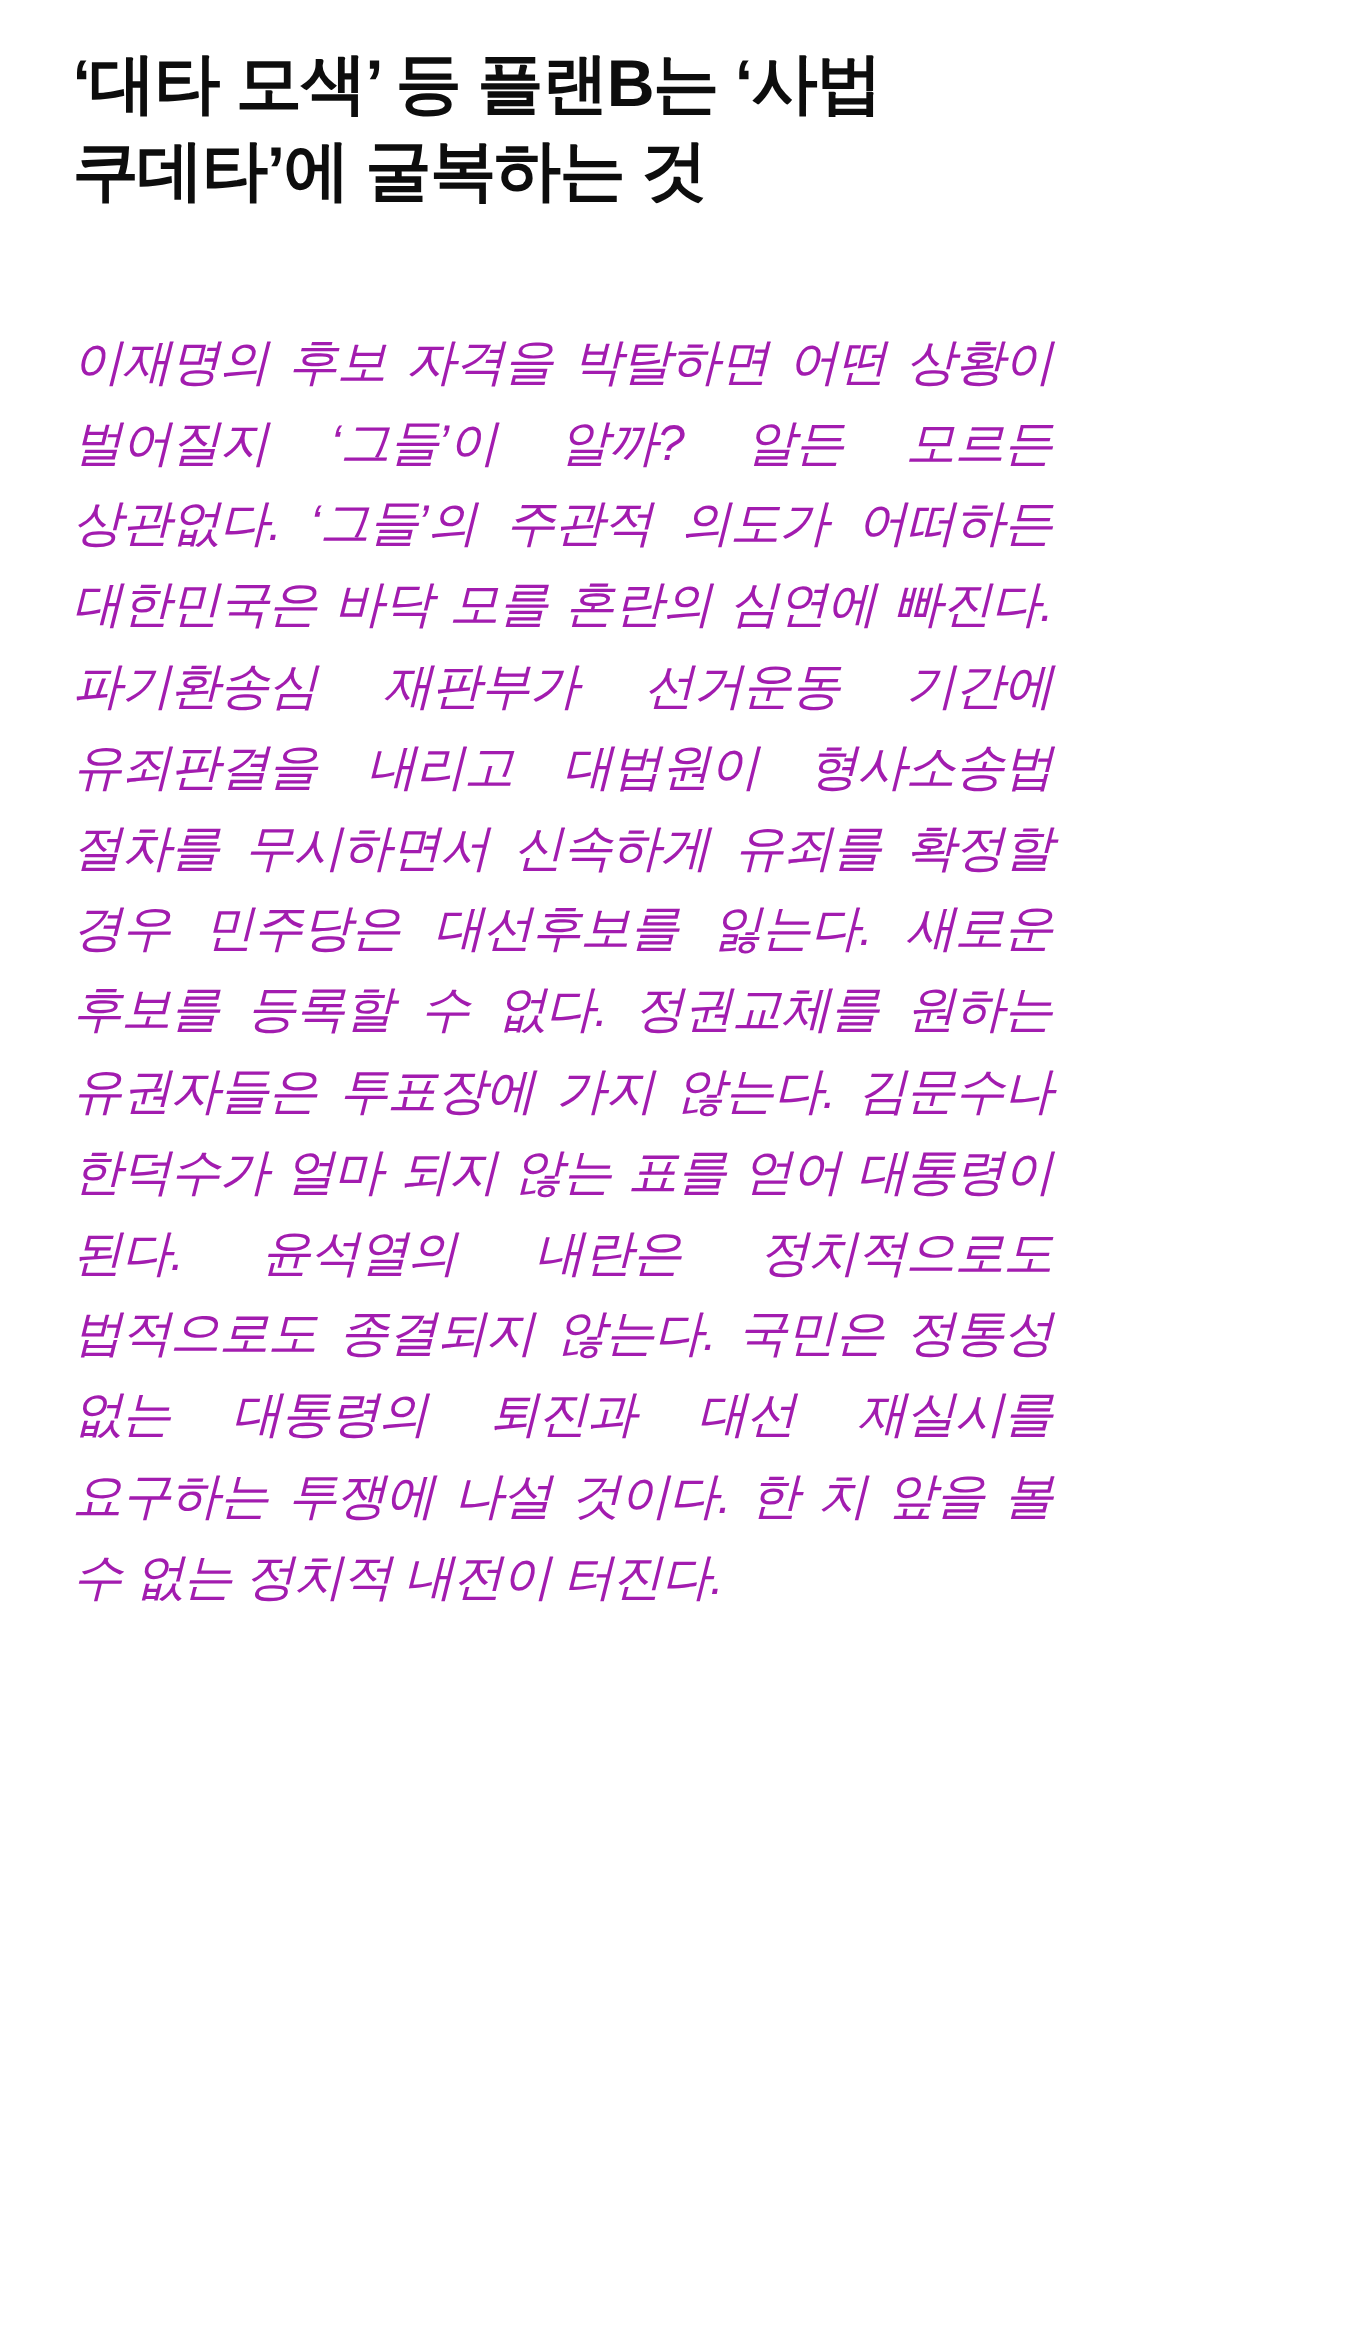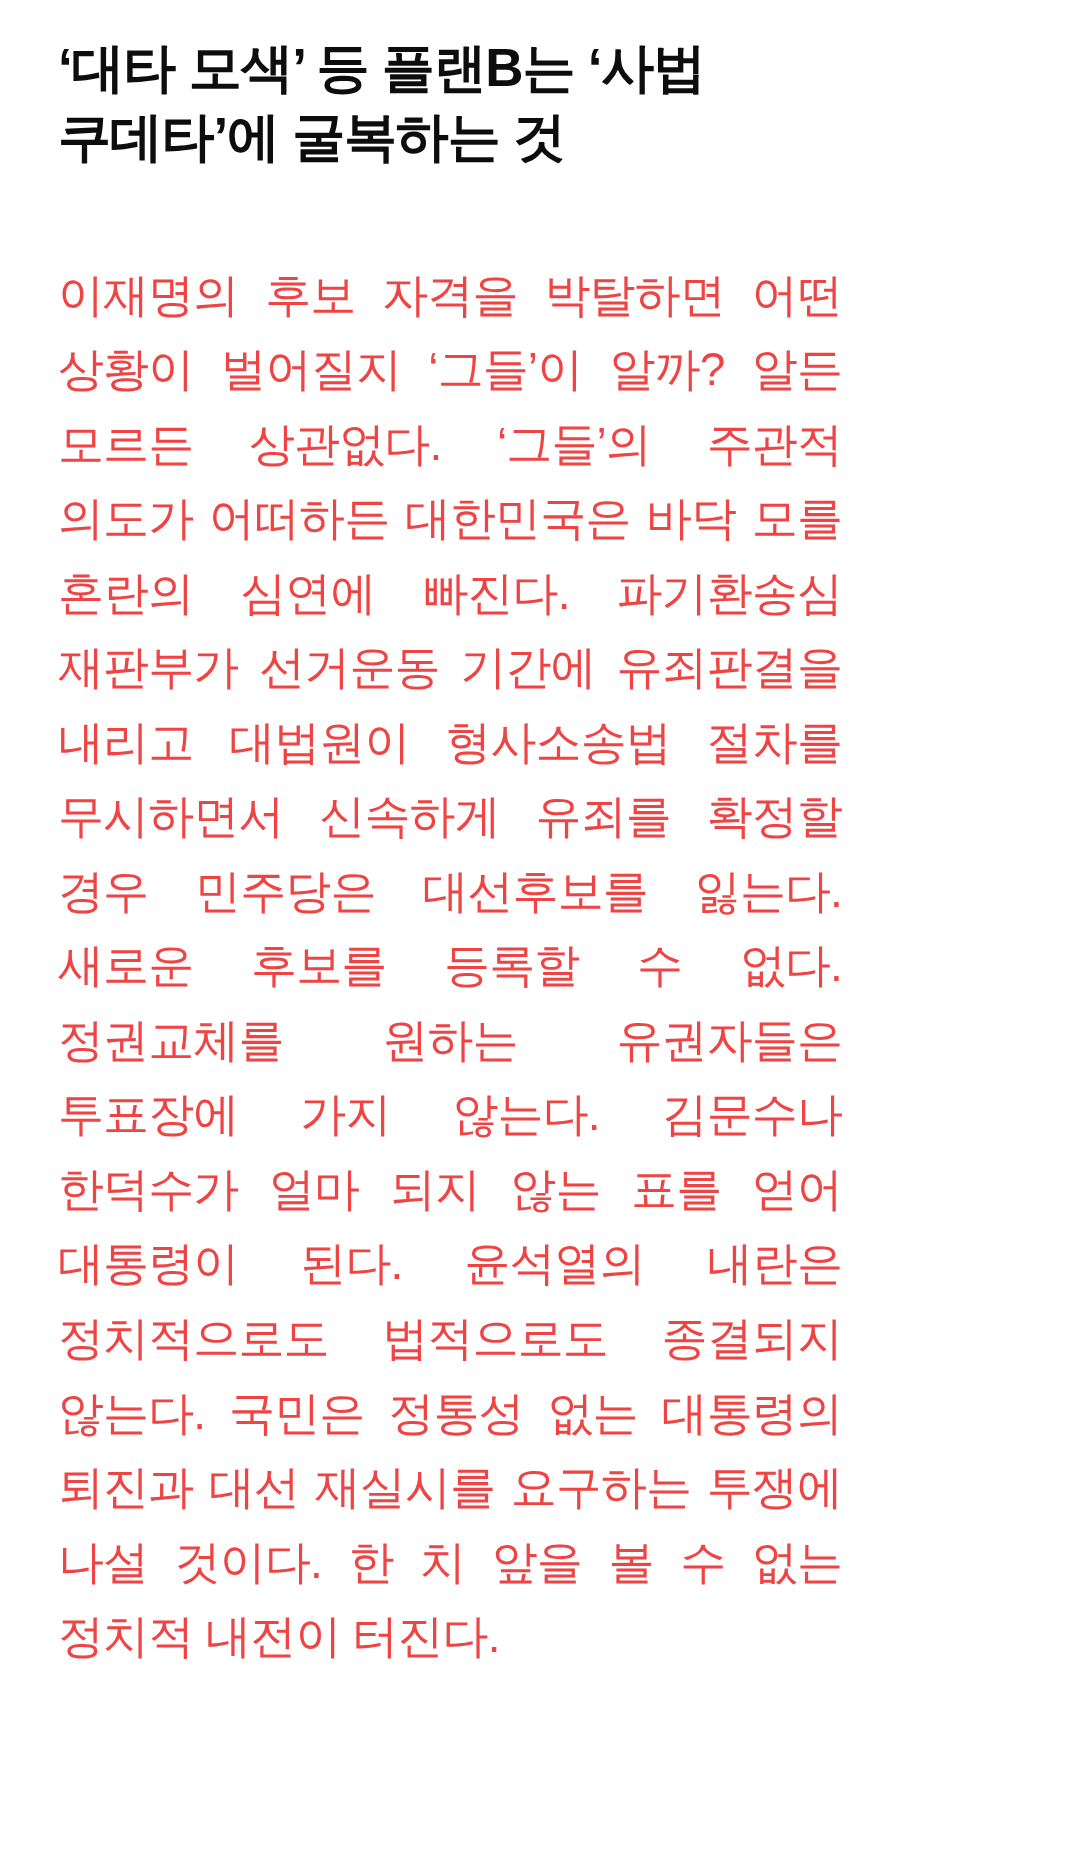--- a/index.html
+++ b/index.html
@@ -31,28 +31,29 @@
     color: #0d0d0d;
     word-break: keep-all;
   }
   .article-body {
     margin: 0;
     padding: 0;
   }
   .article-paragraph {
     margin: 0;
     padding: 0;
-    font-size: 46px;
+    font-size: 40px;
     line-height: 1.62;
     font-weight: 400;
     letter-spacing: -0.9px;
-    color: #ef4444;
+    color: #a21caf;
     word-break: keep-all;
     text-align: justify;
     text-justify: inter-character;
+    font-style: italic;
   }
   .spacer-title-body {
     height: 86px;
   }
 </style>
 </head>
 <body>
 
 <div class="page">
 

